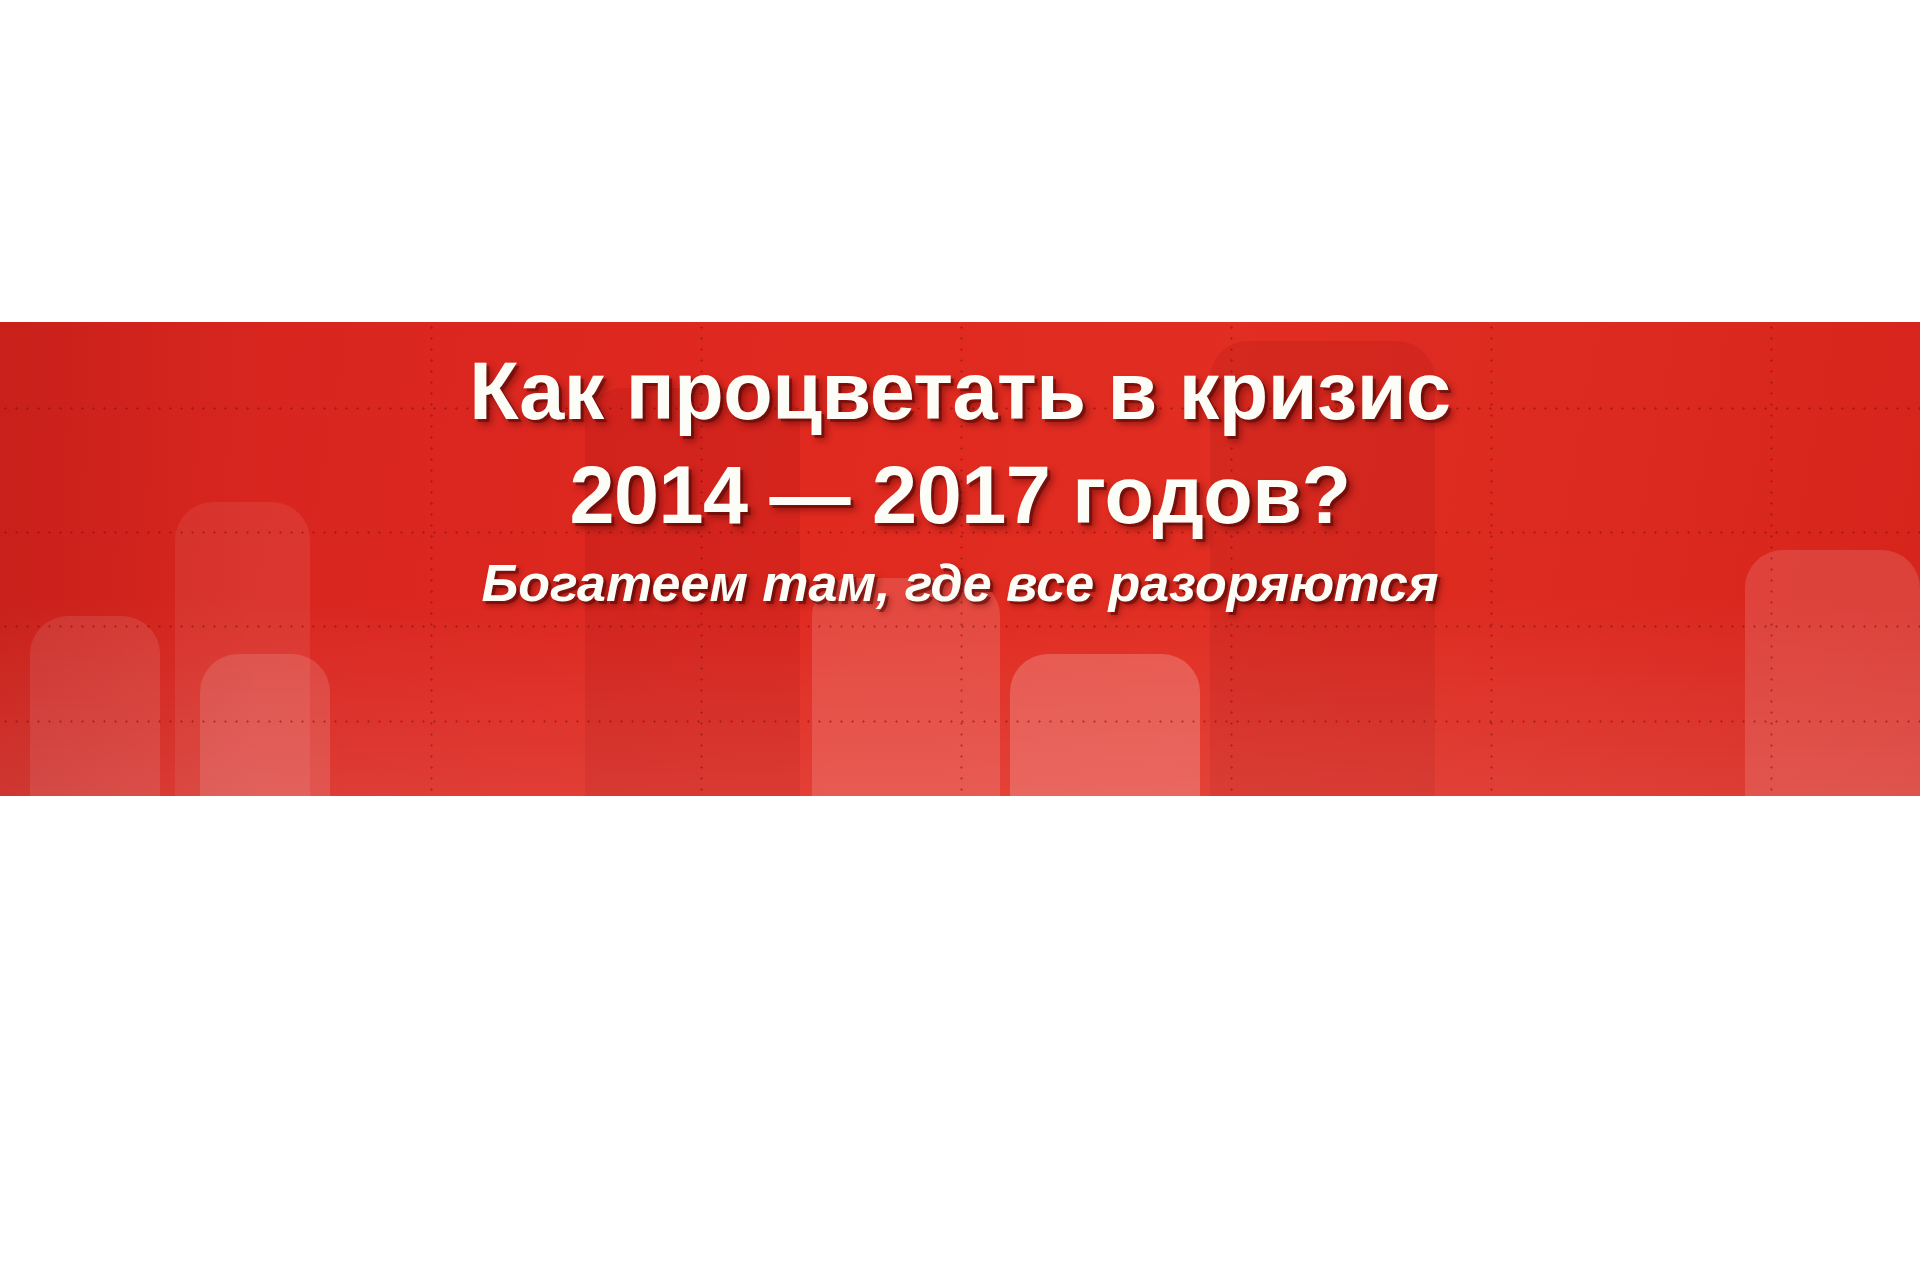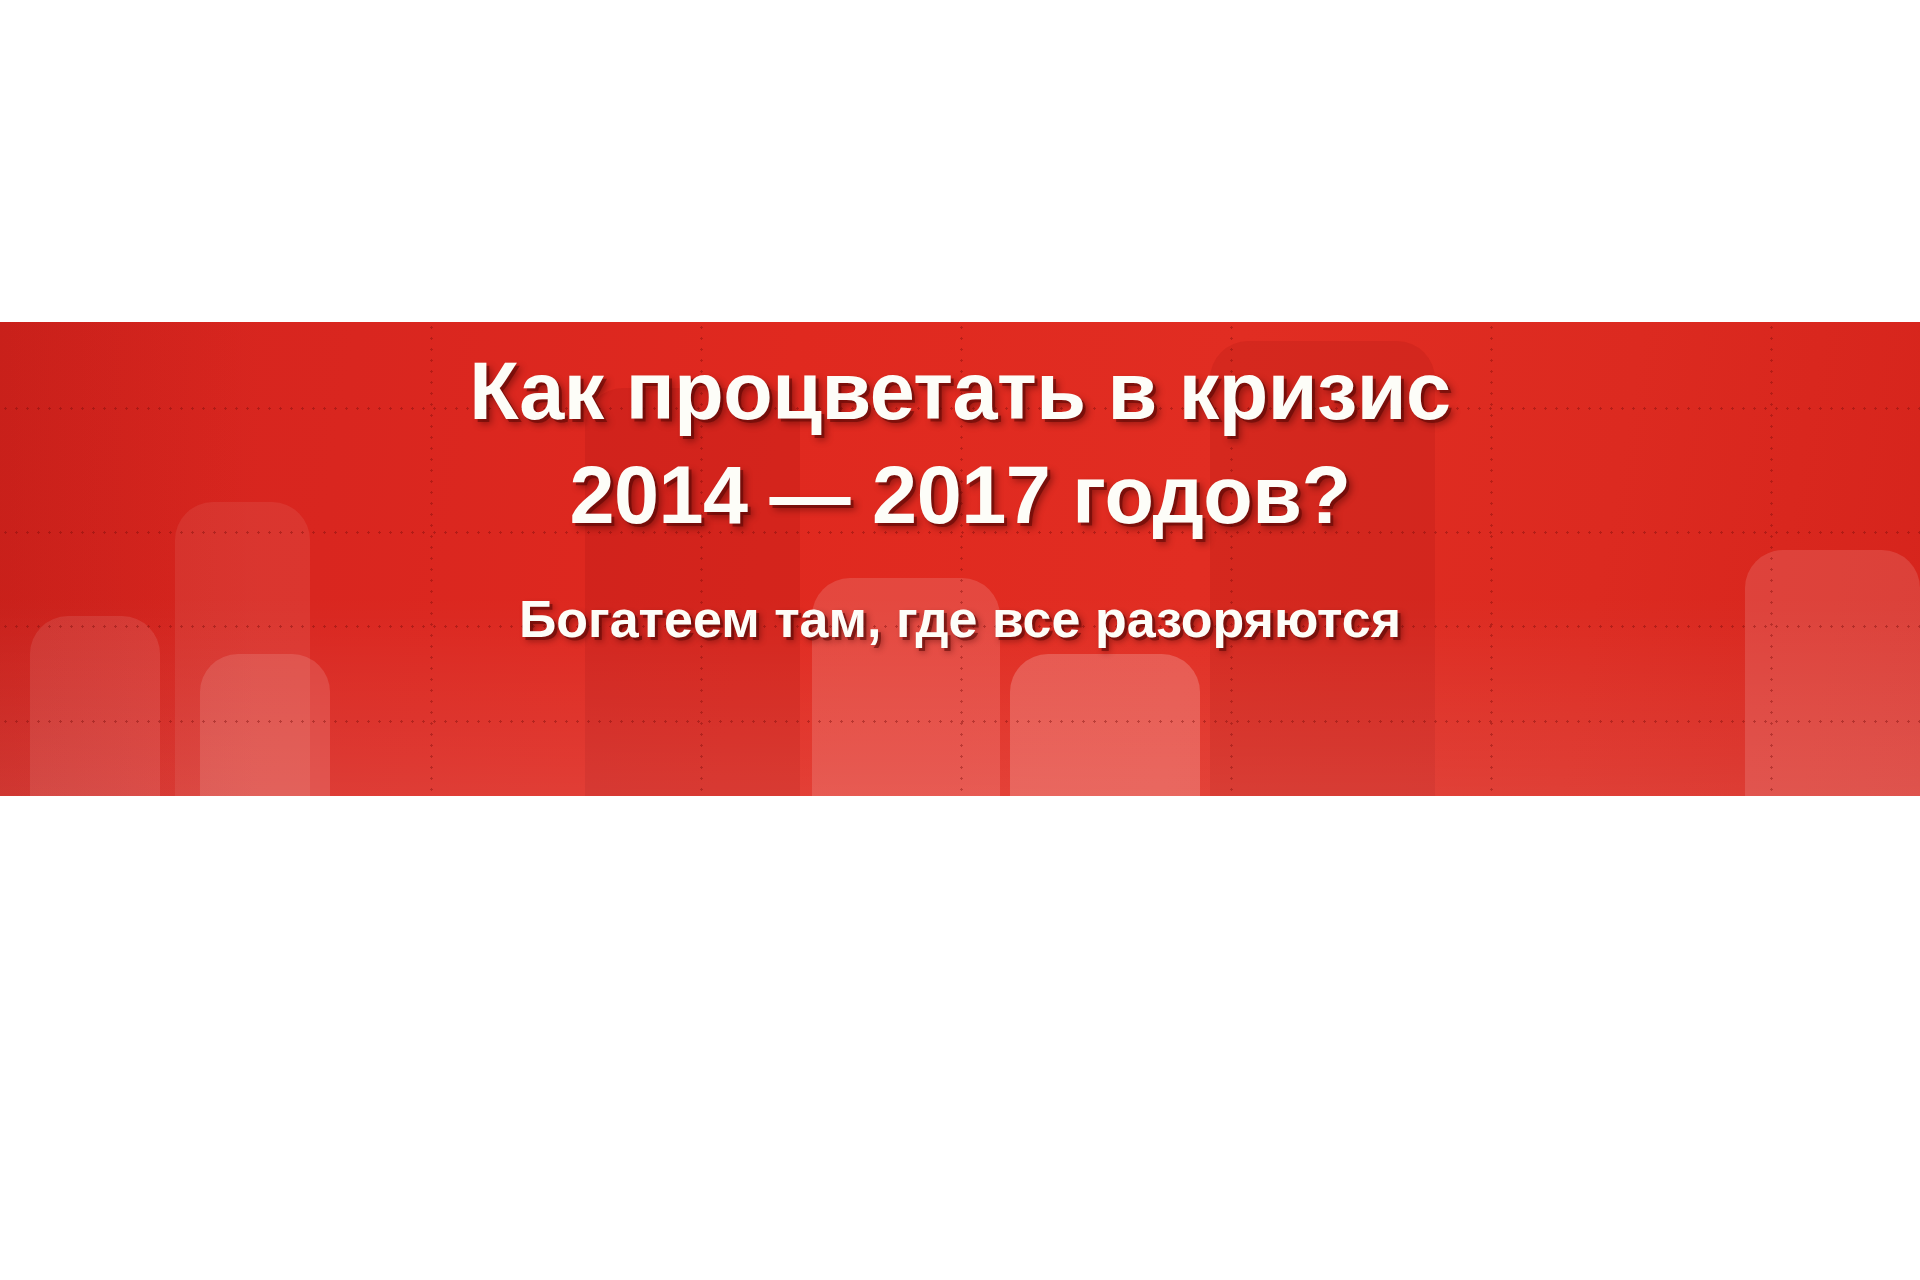--- a/index.html
+++ b/index.html
@@ -110,25 +110,26 @@
        3px 3px 0 rgba(90,6,4,0.55),
        5px 5px 7px rgba(60,4,3,0.45);
   }
   #line1 { margin-top: 28px; }
   #line2 { margin-top: 21px; }
 
   .subhead {
     color: #fdfdf8;
     font-family: "Liberation Sans", sans-serif;
     font-weight: bold;
+    font-style: italic;
     font-size: 52px;
     line-height: 1.05;
     letter-spacing: 0px;
     white-space: nowrap;
-    margin-top: 56px;
+    margin-top: 20px;
     text-shadow:
        3px 3px 0 rgba(90,6,4,0.55),
        4px 4px 6px rgba(60,4,3,0.45);
   }
 </style>
 </head>
 <body>
 
 <div id="page">
 

